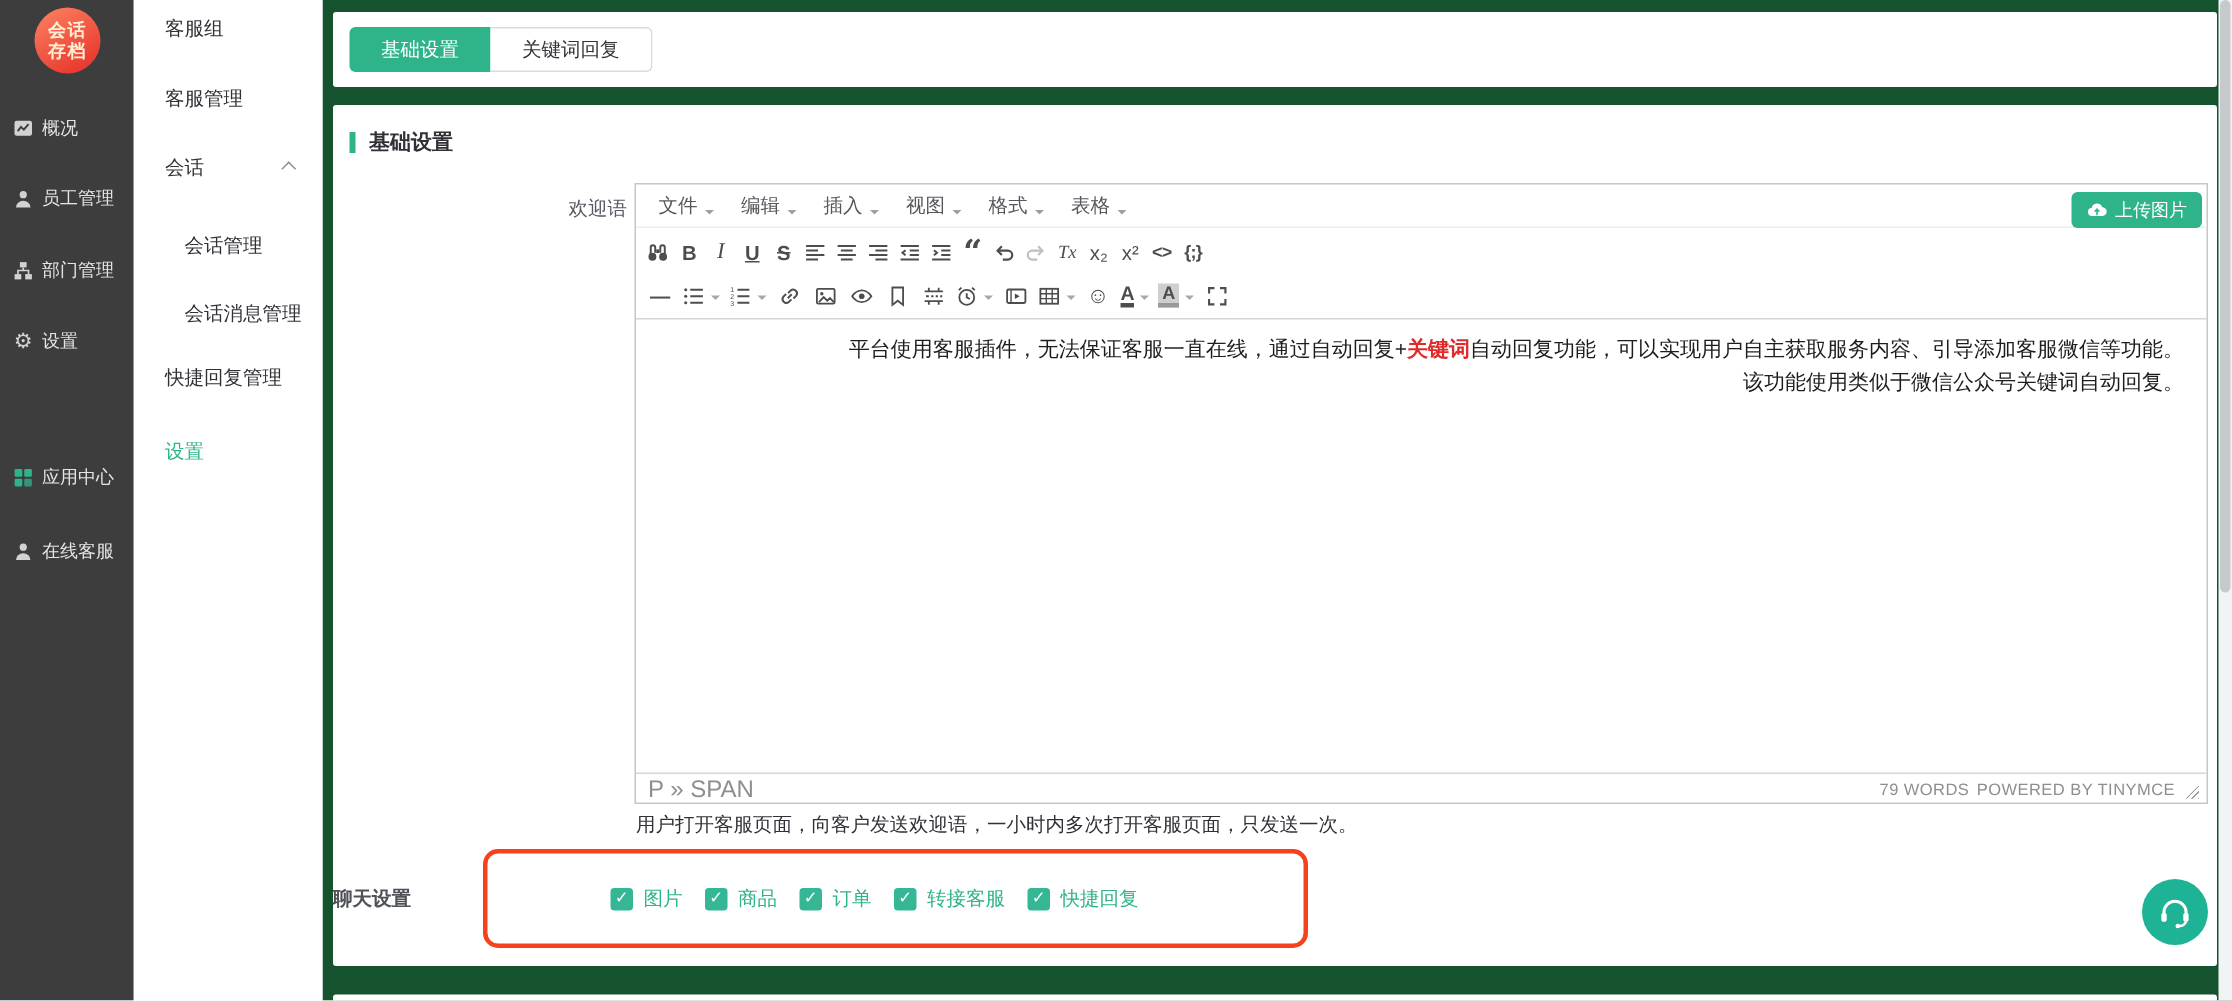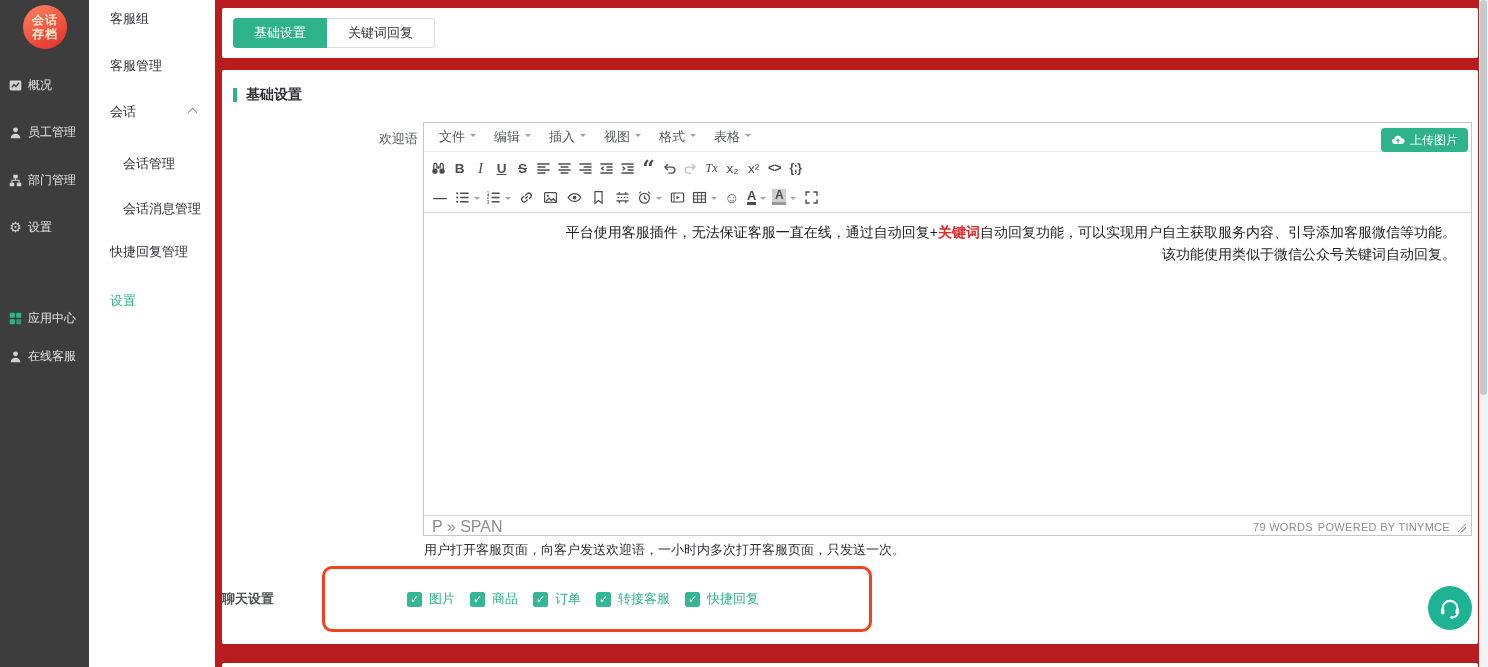--- a/index.html
+++ b/index.html
@@ -30,21 +30,21 @@
 
   
   .sidebar-light { position: absolute; left: 89px; top: 0; bottom: 0; width: 126px; background: #ffffff; z-index: 2; }
   .snav-item { position: absolute; left: 21px; font-size: 13px; color: #2f3136; cursor: pointer; white-space: nowrap; line-height: 16px; }
   .snav-item.sub { left: 34px; }
   .snav-item.active { color: #2eb38b; }
   .chevron-up { position: absolute; right: 19px; width: 7px; height: 7px;
     border-left: 1.5px solid #8f939b; border-top: 1.5px solid #8f939b; transform: rotate(45deg); cursor: pointer; }
 
   
-  .main { position: absolute; left: 215px; top: 0; right: 0; bottom: 0; background: #b91c1c; }
+  .main { position: absolute; left: 215px; top: 0; right: 0; bottom: 0; background: #14532d; }
   .card { position: absolute; left: 7px; width: 1256px; background: #fff; border-radius: 2px; }
   #card-tabs { top: 8px; height: 50px; }
   #card-settings { top: 70px; height: 574px; }
   #card-next { top: 663px; height: 20px; }
 
   .tabs { position: absolute; left: 11px; top: 10px; height: 30px; display: flex; }
   .tab { display: flex; align-items: center; padding: 0 21px; font-size: 13px; cursor: pointer; }
   .tab.active { background: #2eb38b; color: #fff; border-radius: 4px 0 0 4px; }
   .tab.inactive { background: #fff; color: #33353a; border: 1px solid #d8dbe0; border-left: none; border-radius: 0 4px 4px 0; }
 
@@ -55,21 +55,21 @@
   .welcome-label { position: absolute; left: 0; top: 60px; width: 196px; text-align: right; font-size: 13px; color: #565a61; }
 
   .upload-btn { position: absolute; right: 10px; top: 58px; height: 24px; z-index: 2;
     display: flex; align-items: center; gap: 5px; background: #2eb38b; color: #fff;
     font-size: 12px; padding: 0 10px; border-radius: 4px; cursor: pointer; }
   .upload-btn svg { width: 14px; height: 14px; color: #fff; }
 
   
   .editor { position: absolute; left: 201px; top: 52px; width: 1049px; height: 414px; border: 1px solid #c6c6c6; background: #fff; }
   .mce-menubar { height: 29px; display: flex; align-items: center; padding: 0 6px; border-bottom: 1px solid #ededed; }
-  .menu-item { display: flex; align-items: flex-start; gap: 5px; padding: 4px 9px; font-size: 13px; color: #55575c; cursor: pointer; }
+  .menu-item { display: flex; align-items: flex-end; gap: 5px; padding: 4px 9px; font-size: 13px; color: #55575c; cursor: pointer; }
   .caret { width: 0; height: 0; border: 3.5px solid transparent; border-top-color: #9aa0a6; margin-top: 6px; }
   .mce-toolbar { border-bottom: 1px solid #d6d6d6; padding: 1px 4px; }
   .tb-row { display: flex; align-items: center; height: 30px; }
   .tb-row.second { height: 28px; }
   .tbtn { min-width: 20px; height: 22px; display: flex; align-items: center; justify-content: center;
     color: #4d4d4d; cursor: pointer; margin: 0 0.5px; flex: none; padding: 0 1px; }
   .tb-row.second .tbtn { margin: 0 2px; }
   .tbtn svg { width: 15px; height: 15px; }
   .g { display: flex; align-items: center; justify-content: center; font-size: 13.5px; color: #4d4d4d; }
   .g.letter { font-weight: bold; }
@@ -274,21 +274,21 @@
     <span>设置</span>
   </div>
   <div class="pnav-item apps" style="top:308px">
     <span class="nico">
         <svg>
           <use href="#s-grid"></use>
         </svg>
       </span>
     <span>应用中心</span>
   </div>
-  <div class="pnav-item" style="top:346px">
+  <div class="pnav-item" style="top:357px">
     <span class="nico">
         <svg>
           <use href="#s-person"></use>
         </svg>
       </span>
     <span>在线客服</span>
   </div>
 </aside>
 
 <aside class="sidebar-light">

